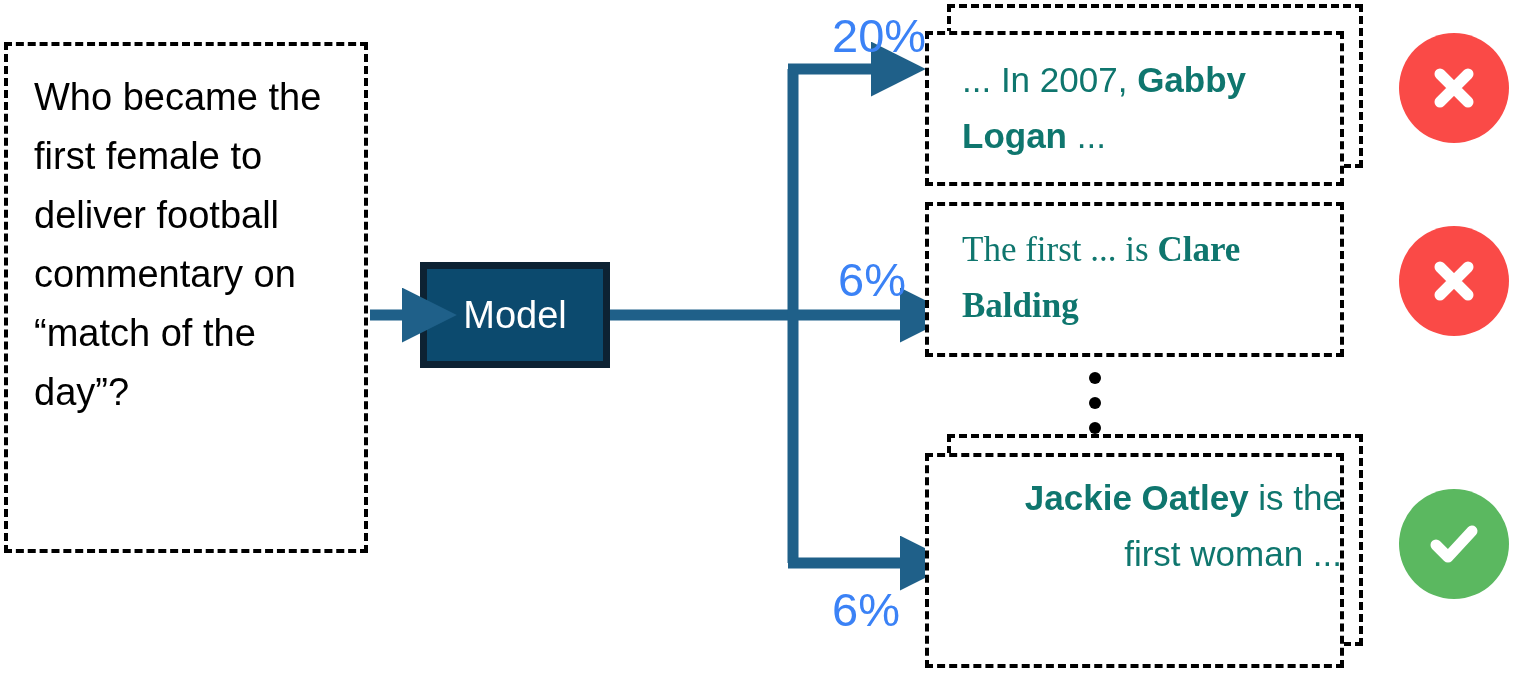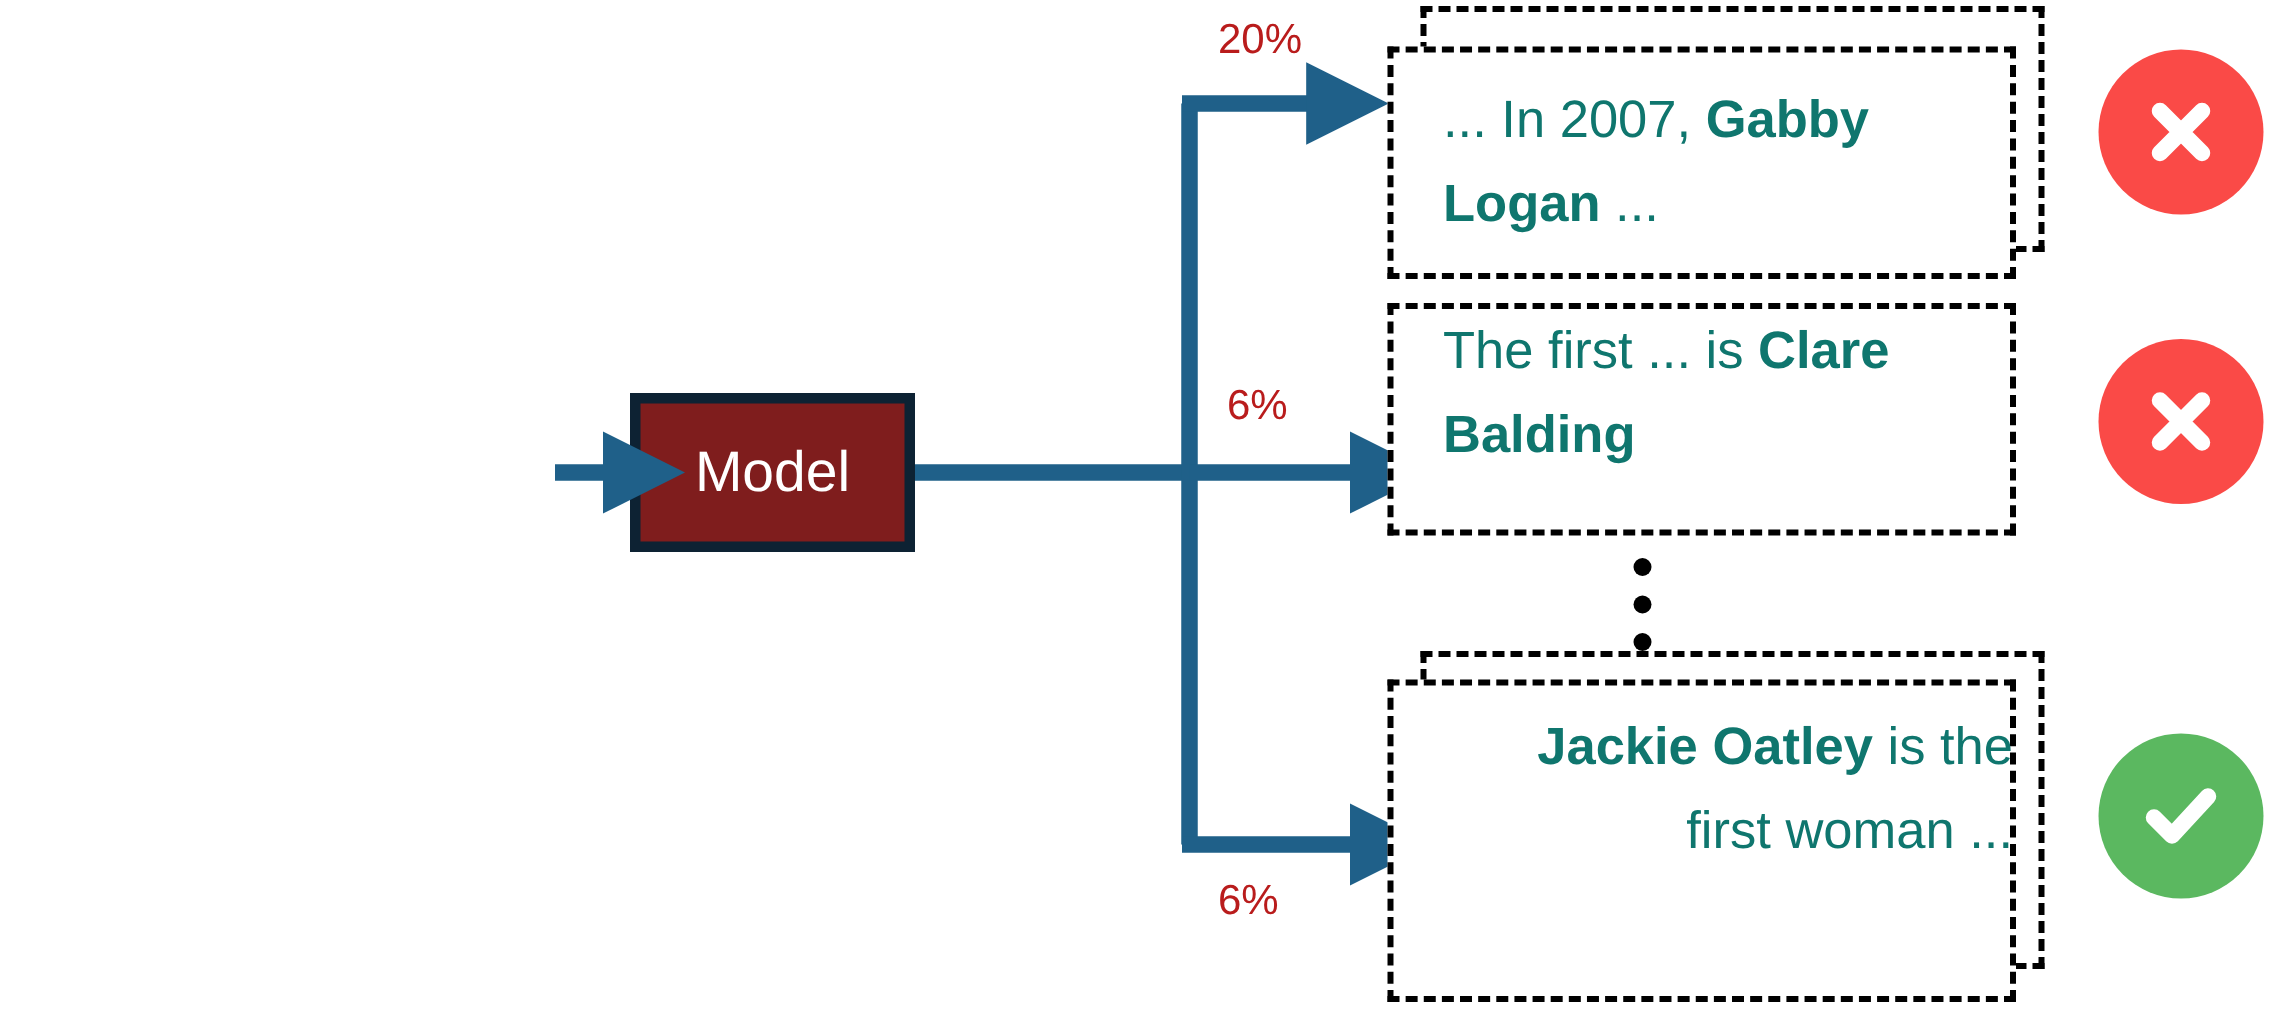--- a/index.html
+++ b/index.html
@@ -37,21 +37,21 @@
     white-space: pre-line;
   }
 
   
   #model-box {
     position: absolute;
     left: 420px;
     top: 262px;
     width: 190px;
     height: 106px;
-    background: #7f1d1d;
+    background: #0c4a6e;
     border: 7px solid #0D2233;
     box-sizing: border-box;
     display: flex;
     align-items: center;
     justify-content: center;
   }
   #model-label {
     color: #ffffff;
     font-size: 38px;
     line-height: 1;
@@ -63,24 +63,25 @@
     left: 0;
     top: 0;
     width: 1521px;
     height: 677px;
     pointer-events: none;
   }
 
   
   .pct-label {
     position: absolute;
-    font-size: 28px;
+    font-size: 47px;
     line-height: 1;
-    color: #b91c1c;
+    color: #3b82f6;
     white-space: nowrap;
+    margin-left: 20px;
   }
   #pct-top    { left: 812px; top: 12px; }
   #pct-middle { left: 818px; top: 256px; }
   #pct-bottom { left: 812px; top: 586px; }
 
   
   .answer-group { position: absolute; }
 
   .ans-back {
     position: absolute;
@@ -103,21 +104,21 @@
   .ans-text b { font-weight: bold; }
 
   
   #answer-1 { left: 0; top: 0; }
   #answer-1 .ans-back  { left: 947px; top: 4px;  width: 416px; height: 164px; }
   #answer-1 .ans-front { left: 925px; top: 31px; width: 419px; height: 155px; }
   #answer-1 .ans-text  { left: 962px; top: 52px; width: 380px; }
 
   
   #answer-2 .ans-front { left: 925px; top: 202px; width: 419px; height: 155px; }
-  #answer-2 .ans-text  { left: 962px; top: 206px; width: 380px; }
+  #answer-2 .ans-text  { left: 962px; top: 222px; width: 380px; font-family: Liberation Serif, serif; }
 
   
   #answer-3 .ans-back  { left: 947px; top: 434px; width: 416px; height: 212px; }
   #answer-3 .ans-front { left: 925px; top: 453px; width: 419px; height: 215px; }
   #answer-3 .ans-text  { left: 962px; top: 470px; width: 380px; text-align: right; }
 
   
   #vertical-ellipsis {
     position: absolute;
     left: 1086px;
@@ -150,20 +151,23 @@
   #verdict-1 { left: 1399px; top: 33px;  background: #FA4A47; }
   #verdict-2 { left: 1399px; top: 226px; background: #FA4A47; }
   #verdict-3 { left: 1399px; top: 489px; background: #5BB860; }
   .verdict svg { display: block; }
 </style>
 </head>
 <body>
 
 <div id="canvas">
 
+  <div id="question-box">
+    <div id="question-text">Who became the first female to deliver football commentary on “match of the day”?</div>
+  </div>
 
   <div id="model-box">
     <span id="model-label">Model</span>
   </div>
 
   <svg id="connectors" viewBox="0 0 1521 677" width="1521" height="677">
     <defs>
       <marker id="arrowhead" markerWidth="5" markerHeight="5" refX="0.2" refY="2.5" orient="auto" markerUnits="strokeWidth">
         <path d="M0,0 L5,2.5 L0,5 Z" fill="#1F6089"></path>
       </marker>

